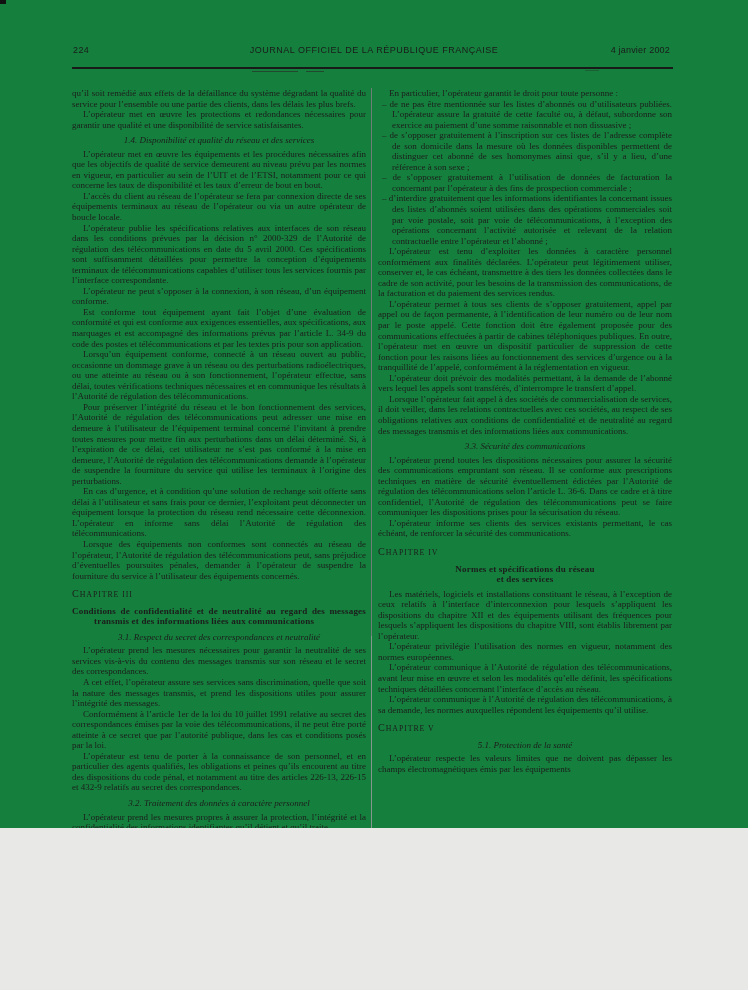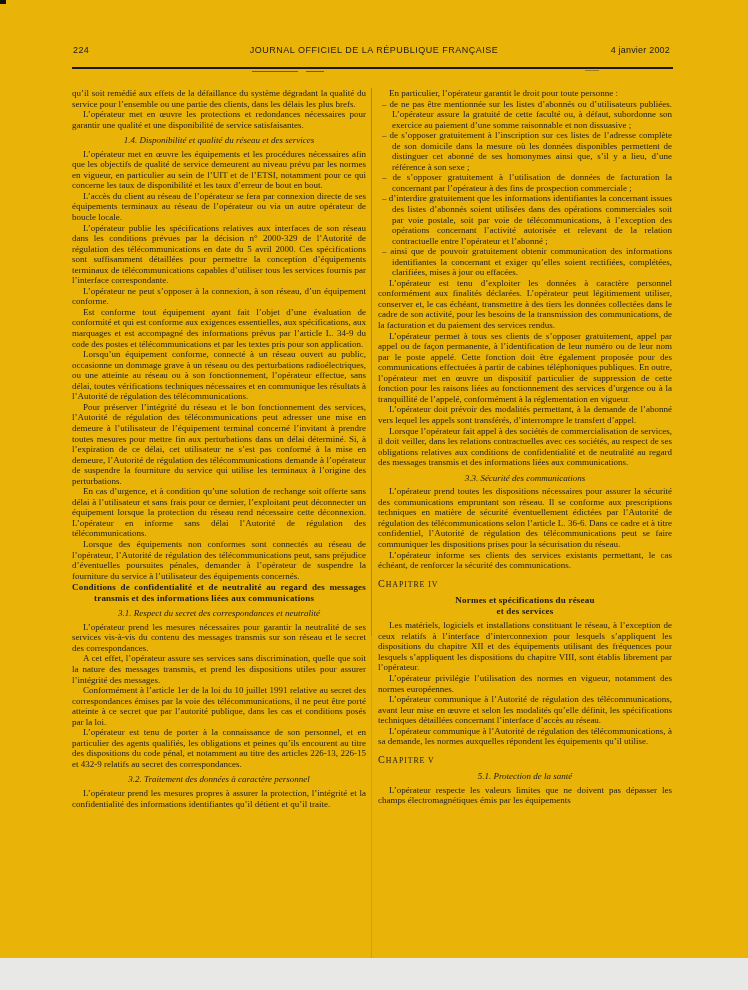--- a/index.html
+++ b/index.html
@@ -1,19 +1,19 @@
 <!DOCTYPE html>
 <html lang="fr"><head>
 <meta charset="utf-8">
 <style>
   html,body{margin:0;padding:0;background:#e8e8e6;}
   .page{
     position:relative;
-    width:748px;height:958px;
-    background:#eab308;
+    width:748px;height:828px;
+    background:#15803d;
     overflow:hidden;
     font-family:"Liberation Serif", serif;
     color:#1c1c1c;
   }
   .corner-mark{
     position:absolute;left:0;top:0;width:6px;height:4px;background:#111;
   }
   .header{position:absolute;left:0;top:45px;width:100%;height:16px;
     font-family:"Liberation Sans", sans-serif;font-size:9px;color:#1a1a1a;}
   .pagenum{position:absolute;left:73px;top:0;letter-spacing:0.4px;}
@@ -90,37 +90,37 @@
       <div class="blk italic">1.4. Disponibilité et qualité du réseau et des services</div>
       <div class="blk para">L’opérateur met en œuvre les équipements et les procédures nécessaires afin que les objectifs de qualité de service demeurent au niveau prévu par les normes en vigueur, en particulier au sein de l’UIT et de l’ETSI, notamment pour ce qui concerne les taux de disponibilité et les taux d’erreur de bout en bout.</div>
       <div class="blk para">L’accès du client au réseau de l’opérateur se fera par connexion directe de ses équipements terminaux au réseau de l’opérateur ou via un autre opérateur de boucle locale.</div>
       <div class="blk para">L’opérateur publie les spécifications relatives aux interfaces de son réseau dans les conditions prévues par la décision n° 2000-329 de l’Autorité de régulation des télécommunications en date du 5 avril 2000. Ces spécifications sont suffisamment détaillées pour permettre la conception d’équipements terminaux de télécommunications capables d’utiliser tous les services fournis par l’interface correspondante.</div>
       <div class="blk para">L’opérateur ne peut s’opposer à la connexion, à son réseau, d’un équipement conforme.</div>
       <div class="blk para">Est conforme tout équipement ayant fait l’objet d’une évaluation de conformité et qui est conforme aux exigences essentielles, aux spécifications, aux marquages et est accompagné des informations prévus par l’article L. 34-9 du code des postes et télécommunications et par les textes pris pour son application.</div>
       <div class="blk para">Lorsqu’un équipement conforme, connecté à un réseau ouvert au public, occasionne un dommage grave à un réseau ou des perturbations radioélectriques, ou une atteinte au réseau ou à son fonctionnement, l’opérateur effectue, sans délai, toutes vérifications techniques nécessaires et en communique les résultats à l’Autorité de régulation des télécommunications.</div>
       <div class="blk para">Pour préserver l’intégrité du réseau et le bon fonctionnement des services, l’Autorité de régulation des télécommunications peut adresser une mise en demeure à l’utilisateur de l’équipement terminal concerné l’invitant à prendre toutes mesures pour mettre fin aux perturbations dans un délai déterminé. Si, à l’expiration de ce délai, cet utilisateur ne s’est pas conformé à la mise en demeure, l’Autorité de régulation des télécommunications demande à l’opérateur de suspendre la fourniture du service qui utilise les terminaux à l’origine des perturbations.</div>
       <div class="blk para">En cas d’urgence, et à condition qu’une solution de rechange soit offerte sans délai à l’utilisateur et sans frais pour ce dernier, l’exploitant peut déconnecter un équipement lorsque la protection du réseau rend nécessaire cette déconnexion. L’opérateur en informe sans délai l’Autorité de régulation des télécommunications.</div>
       <div class="blk para">Lorsque des équipements non conformes sont connectés au réseau de l’opérateur, l’Autorité de régulation des télécommunications peut, sans préjudice d’éventuelles poursuites pénales, demander à l’opérateur de suspendre la fourniture du service à l’utilisateur des équipements concernés.</div>
+      <div class="blk chapter">Chapitre III</div>
       <div class="blk bold-hang">Conditions de confidentialité et de neutralité au regard des messages transmis et des informations liées aux communications</div>
       <div class="blk italic">3.1. Respect du secret des correspondances et neutralité</div>
       <div class="blk para">L’opérateur prend les mesures nécessaires pour garantir la neutralité de ses services vis-à-vis du contenu des messages transmis sur son réseau et le secret des correspondances.</div>
       <div class="blk para">A cet effet, l’opérateur assure ses services sans discrimination, quelle que soit la nature des messages transmis, et prend les dispositions utiles pour assurer l’intégrité des messages.</div>
       <div class="blk para">Conformément à l’article 1er de la loi du 10 juillet 1991 relative au secret des correspondances émises par la voie des télécommunications, il ne peut être porté atteinte à ce secret que par l’autorité publique, dans les cas et conditions posés par la loi.</div>
       <div class="blk para">L’opérateur est tenu de porter à la connaissance de son personnel, et en particulier des agents qualifiés, les obligations et peines qu’ils encourent au titre des dispositions du code pénal, et notamment au titre des articles 226-13, 226-15 et 432-9 relatifs au secret des correspondances.</div>
       <div class="blk italic">3.2. Traitement des données à caractère personnel</div>
       <div class="blk para">L’opérateur prend les mesures propres à assurer la protection, l’intégrité et la confidentialité des informations identifiantes qu’il détient et qu’il traite.</div>
     </div>
   <div class="divider"></div>
   <div class="col col-right">
       <div class="blk para">En particulier, l’opérateur garantit le droit pour toute personne :</div>
       <div class="blk item">– de ne pas être mentionnée sur les listes d’abonnés ou d’utilisateurs publiées. L’opérateur assure la gratuité de cette faculté ou, à défaut, subordonne son exercice au paiement d’une somme raisonnable et non dissuasive ;</div>
       <div class="blk item">– de s’opposer gratuitement à l’inscription sur ces listes de l’adresse complète de son domicile dans la mesure où les données disponibles permettent de distinguer cet abonné de ses homonymes ainsi que, s’il y a lieu, d’une référence à son sexe ;</div>
       <div class="blk item">– de s’opposer gratuitement à l’utilisation de données de facturation la concernant par l’opérateur à des fins de prospection commerciale ;</div>
       <div class="blk item">– d’interdire gratuitement que les informations identifiantes la concernant issues des listes d’abonnés soient utilisées dans des opérations commerciales soit par voie postale, soit par voie de télécommunications, à l’exception des opérations concernant l’activité autorisée et relevant de la relation contractuelle entre l’opérateur et l’abonné ;</div>
-      <div class="blk item">– ainsi que de pouvoir gratuitement obtenir communication des informations identifiantes la concernant et exiger qu’elles soient rectifiées, complétées, clarifiées, mises à jour ou effacées.</div>
       <div class="blk para">L’opérateur est tenu d’exploiter les données à caractère personnel conformément aux finalités déclarées. L’opérateur peut légitimement utiliser, conserver et, le cas échéant, transmettre à des tiers les données collectées dans le cadre de son activité, pour les besoins de la transmission des communications, de la facturation et du paiement des services rendus.</div>
       <div class="blk para">L’opérateur permet à tous ses clients de s’opposer gratuitement, appel par appel ou de façon permanente, à l’identification de leur numéro ou de leur nom par le poste appelé. Cette fonction doit être également proposée pour des communications effectuées à partir de cabines téléphoniques publiques. En outre, l’opérateur met en œuvre un dispositif particulier de suppression de cette fonction pour les raisons liées au fonctionnement des services d’urgence ou à la tranquillité de l’appelé, conformément à la réglementation en vigueur.</div>
       <div class="blk para">L’opérateur doit prévoir des modalités permettant, à la demande de l’abonné vers lequel les appels sont transférés, d’interrompre le transfert d’appel.</div>
       <div class="blk para">Lorsque l’opérateur fait appel à des sociétés de commercialisation de services, il doit veiller, dans les relations contractuelles avec ces sociétés, au respect de ses obligations relatives aux conditions de confidentialité et de neutralité au regard des messages transmis et des informations liées aux communications.</div>
       <div class="blk italic">3.3. Sécurité des communications</div>
       <div class="blk para">L’opérateur prend toutes les dispositions nécessaires pour assurer la sécurité des communications empruntant son réseau. Il se conforme aux prescriptions techniques en matière de sécurité éventuellement édictées par l’Autorité de régulation des télécommunications selon l’article L. 36-6. Dans ce cadre et à titre confidentiel, l’Autorité de régulation des télécommunications peut se faire communiquer les dispositions prises pour la sécurisation du réseau.</div>
       <div class="blk para">L’opérateur informe ses clients des services existants permettant, le cas échéant, de renforcer la sécurité des communications.</div>
       <div class="blk chapter">Chapitre IV</div>
       <div class="blk bold-center">Normes et spécifications du réseau
 et des services</div>

